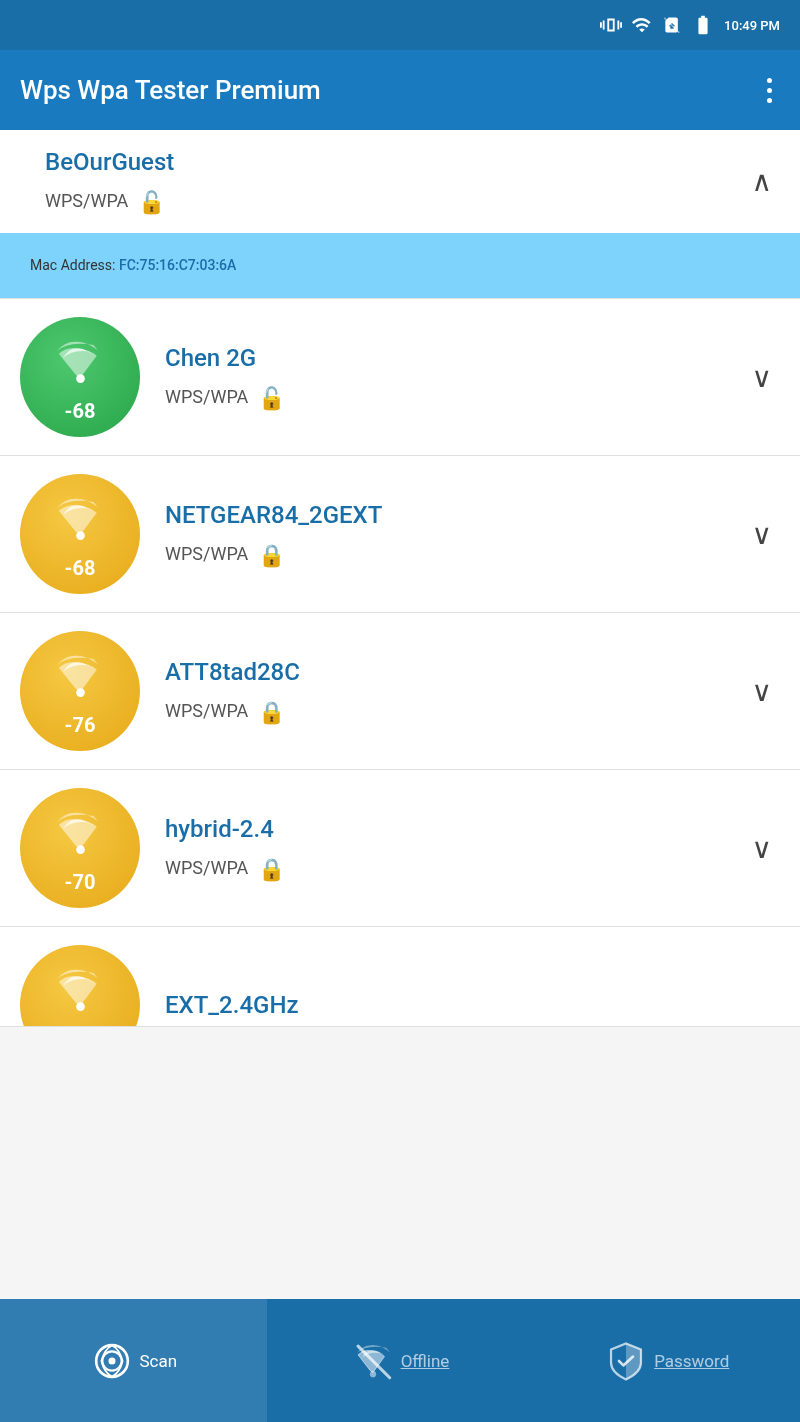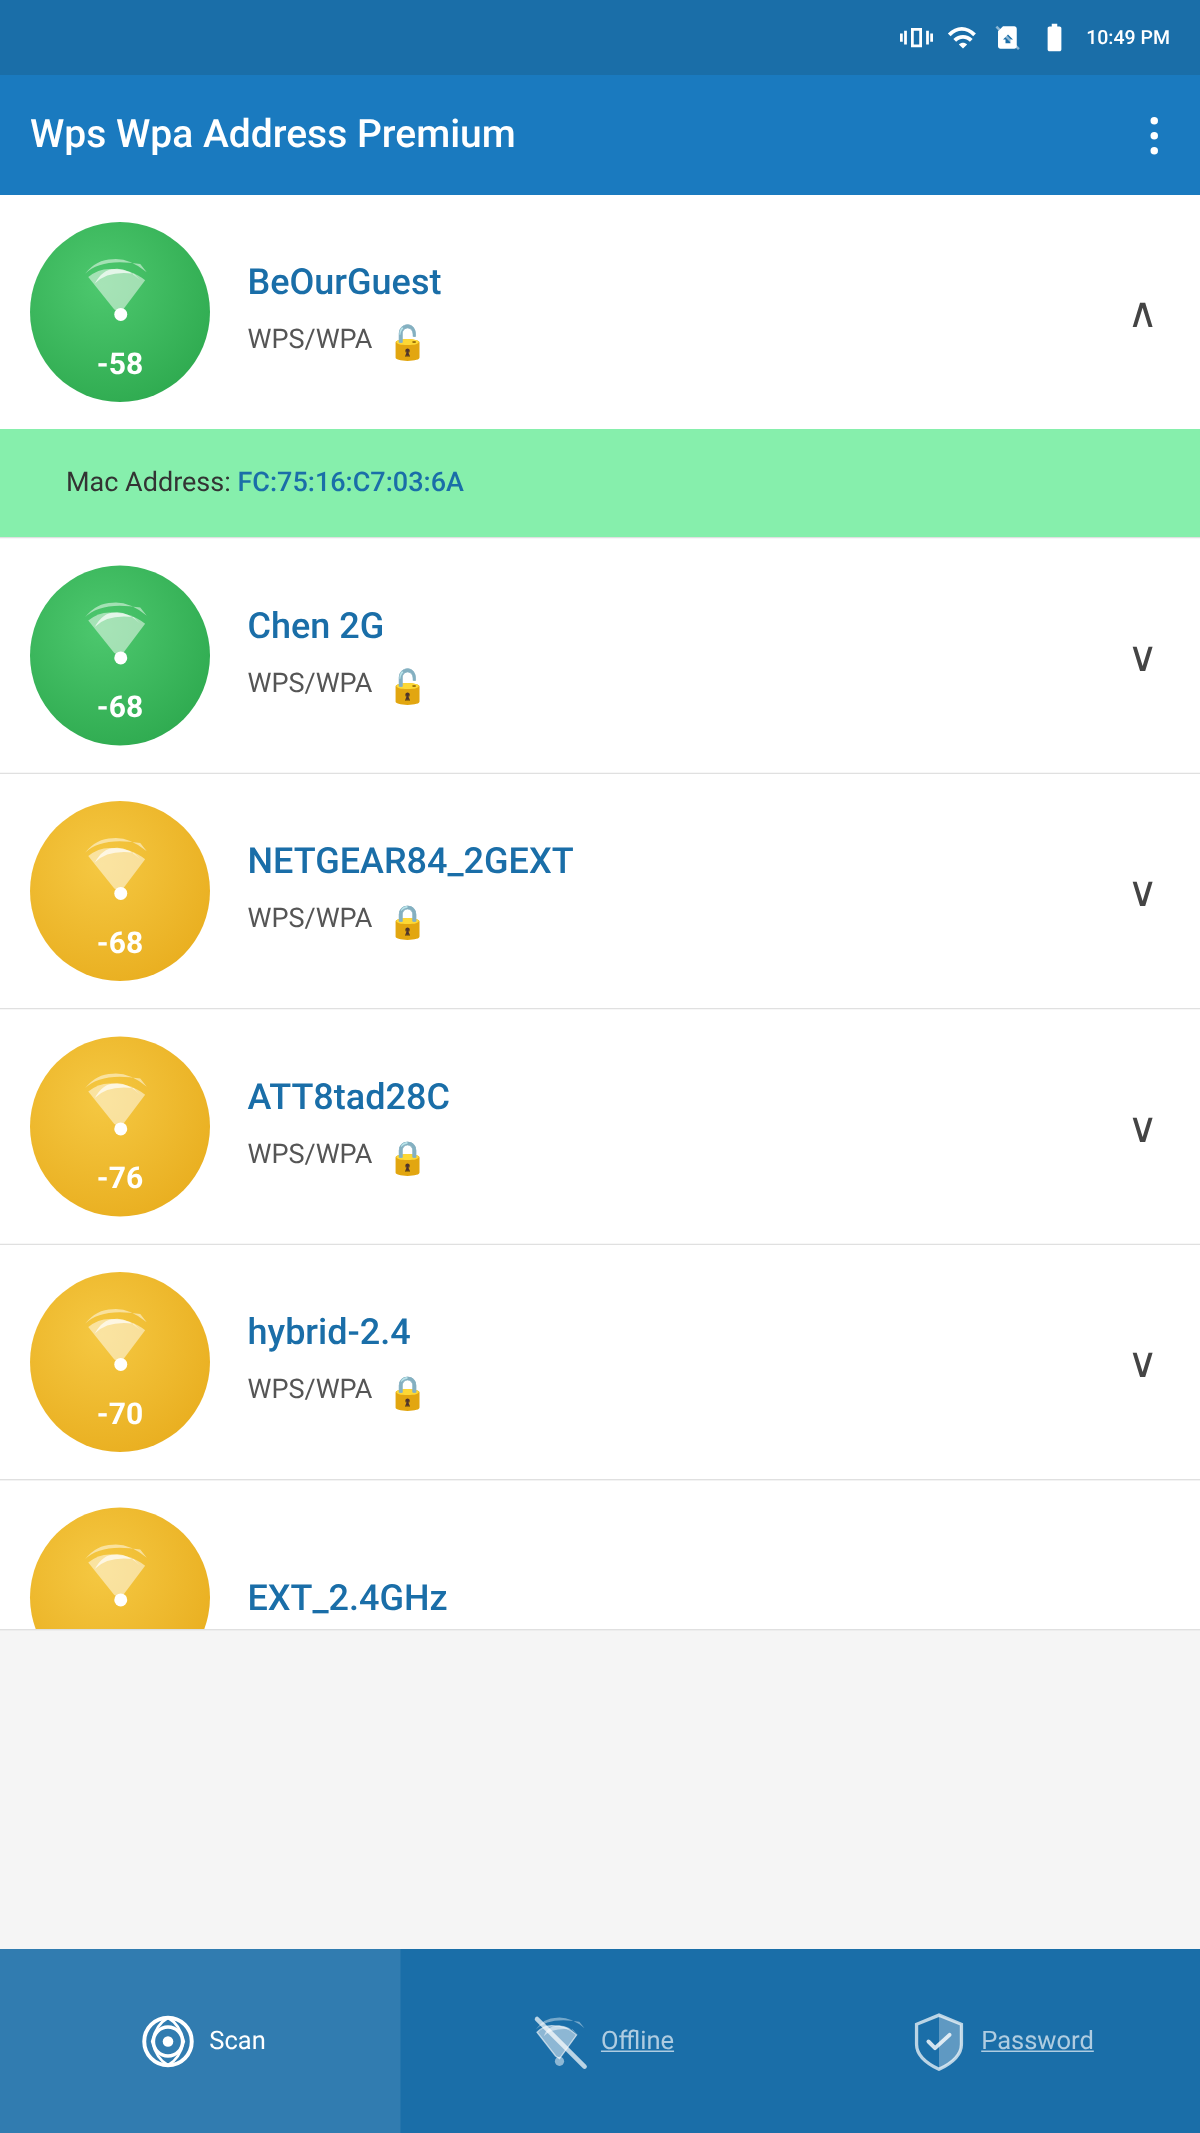--- a/index.html
+++ b/index.html
@@ -139,23 +139,23 @@
     .lock-icon.yellow { color: #e6a817; }
 
     .chevron {
       color: #444;
       font-size: 28px;
       padding: 8px;
     }
 
     
     .network-detail {
-      background: #86efac;
-      padding: 20px 44px;
-      font-size: 18px;
+      background: #7dd3fc;
+      padding: 20px 30px;
+      font-size: 14px;
       line-height: 1.8;
       color: #333;
     }
     .network-detail .label {
       color: #333;
     }
     .network-detail .value {
       color: #1a6ea8;
       font-weight: 500;
     }
@@ -237,41 +237,32 @@
     </svg>
 
     <svg width="26" height="22" viewBox="0 0 24 24" fill="white">
       <path d="M15.67 4H14V2h-4v2H8.33C7.6 4 7 4.6 7 5.33v15.33C7 21.4 7.6 22 8.33 22h7.33c.74 0 1.34-.6 1.34-1.33V5.33C17 4.6 16.4 4 15.67 4z"></path>
     </svg>
     <span style="font-size:13px;font-weight:500;">10:49 PM</span>
   </div>
 </div>
 
 <div class="app-bar">
-  <span class="app-title">Wps Wpa Address Premium</span>
+  <span class="app-title">Wps Wpa Tester Premium</span>
   <div class="more-icon">
     <span></span>
       <span></span>
       <span></span>
   </div>
 </div>
 
 <div class="network-list">
 
   <div class="network-item">
     <div class="network-row expanded">
-      <div class="signal-circle green">
-        <svg class="wifi-signal" viewBox="0 0 60 60" fill="none">
-          <path d="M30 42 L45 22 Q37 15 23 15 Q16 15 10 20 L26 40 Z" fill="rgba(255,255,255,0.5)" stroke="none"></path>
-          <path d="M14 24 Q22 16 38 18 L42 22 Q34 14 26 15 Q19 15 14 24Z" fill="white" opacity="0.7"></path>
-          <path d="M8 18 Q18 8 42 12 L46 17 Q35 8 25 9 Q15 9 8 18Z" fill="white" opacity="0.5"></path>
-          <circle cx="30" cy="43" r="4" fill="white"></circle>
-        </svg>
-        <span class="signal-value">-58</span>
-      </div>
       <div class="network-info">
         <div class="network-name">BeOurGuest</div>
         <div class="network-type-row">
           <span class="network-type-label">WPS/WPA</span>
           <span class="lock-icon green">🔓</span>
         </div>
       </div>
       <span class="chevron">∧</span>
     </div>
     <div class="network-detail">

